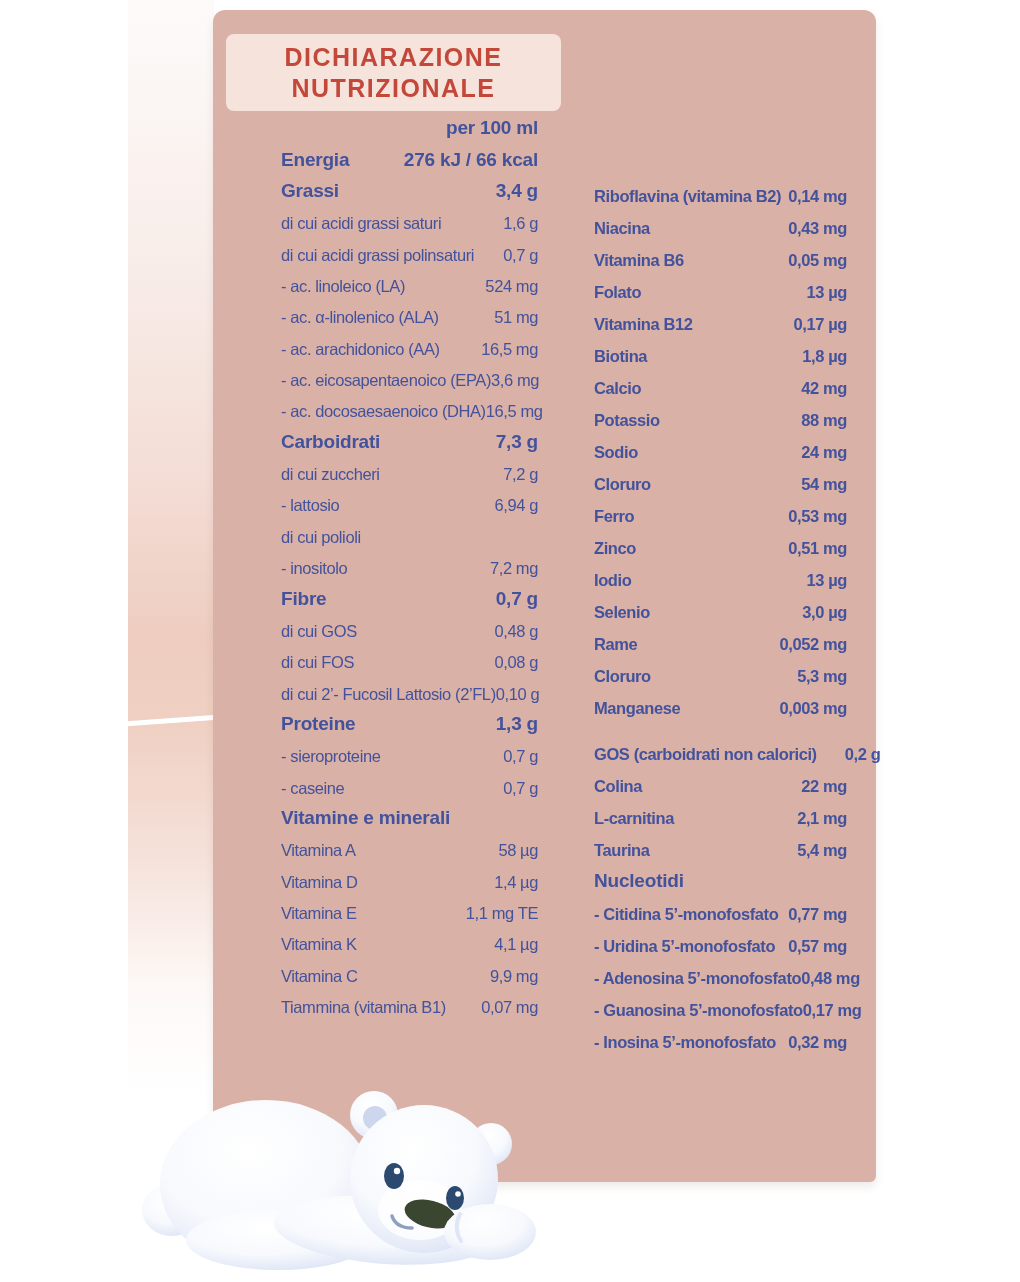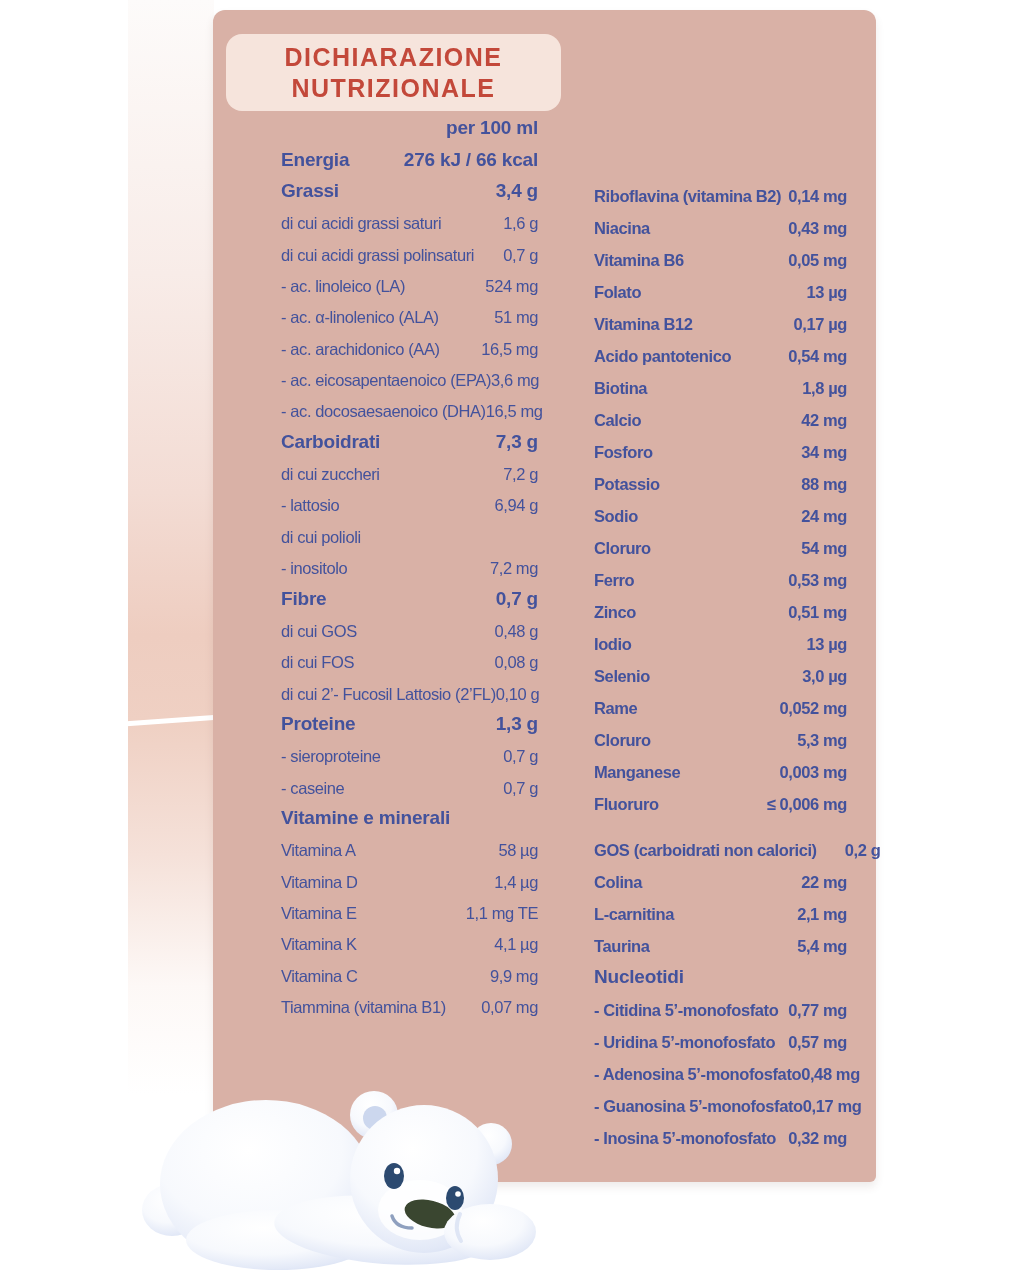--- a/index.html
+++ b/index.html
@@ -37,21 +37,21 @@
   }
   .panel{
     position:absolute;left:213px;top:10px;width:663px;height:1172px;
     background:var(--panel-bg);
     border-radius:12px 12px 6px 6px;
     box-shadow:0 5px 9px rgba(90,60,50,0.10);
   }
   .header-box{
     position:absolute;left:226px;top:34px;width:335px;height:77px;
     background:var(--header-box-bg);
-    border-radius:16px;
+    border-radius:8px;
     display:flex;flex-direction:column;align-items:center;justify-content:center;
   }
   .header-box span{
     color:var(--header-text);
     font-weight:700;font-size:25px;line-height:31px;letter-spacing:1.5px;
   }
   .col{
     position:absolute;
     color:var(--body-text);
   }
@@ -220,36 +220,28 @@
       </div>
       <div class="row">
         <span class="lbl">Folato</span>
         <span class="val">13 µg</span>
       </div>
       <div class="row">
         <span class="lbl">Vitamina B12</span>
         <span class="val">0,17 µg</span>
       </div>
       <div class="row">
-        <span class="lbl">Acido pantotenico</span>
-        <span class="val">0,54 mg</span>
-      </div>
-      <div class="row">
         <span class="lbl">Biotina</span>
         <span class="val">1,8 µg</span>
       </div>
       <div class="row">
         <span class="lbl">Calcio</span>
         <span class="val">42 mg</span>
       </div>
       <div class="row">
-        <span class="lbl">Fosforo</span>
-        <span class="val">34 mg</span>
-      </div>
-      <div class="row">
         <span class="lbl">Potassio</span>
         <span class="val">88 mg</span>
       </div>
       <div class="row">
         <span class="lbl">Sodio</span>
         <span class="val">24 mg</span>
       </div>
       <div class="row">
         <span class="lbl">Cloruro</span>
         <span class="val">54 mg</span>
@@ -274,24 +266,20 @@
         <span class="lbl">Rame</span>
         <span class="val">0,052 mg</span>
       </div>
       <div class="row">
         <span class="lbl">Cloruro</span>
         <span class="val">5,3 mg</span>
       </div>
       <div class="row">
         <span class="lbl">Manganese</span>
         <span class="val">0,003 mg</span>
-      </div>
-      <div class="row">
-        <span class="lbl">Fluoruro</span>
-        <span class="val">≤ 0,006 mg</span>
       </div>
       <div class="row gap">
         <span class="lbl">GOS (carboidrati non calorici)</span>
         <span class="val">0,2 g</span>
       </div>
       <div class="row">
         <span class="lbl">Colina</span>
         <span class="val">22 mg</span>
       </div>
       <div class="row">

